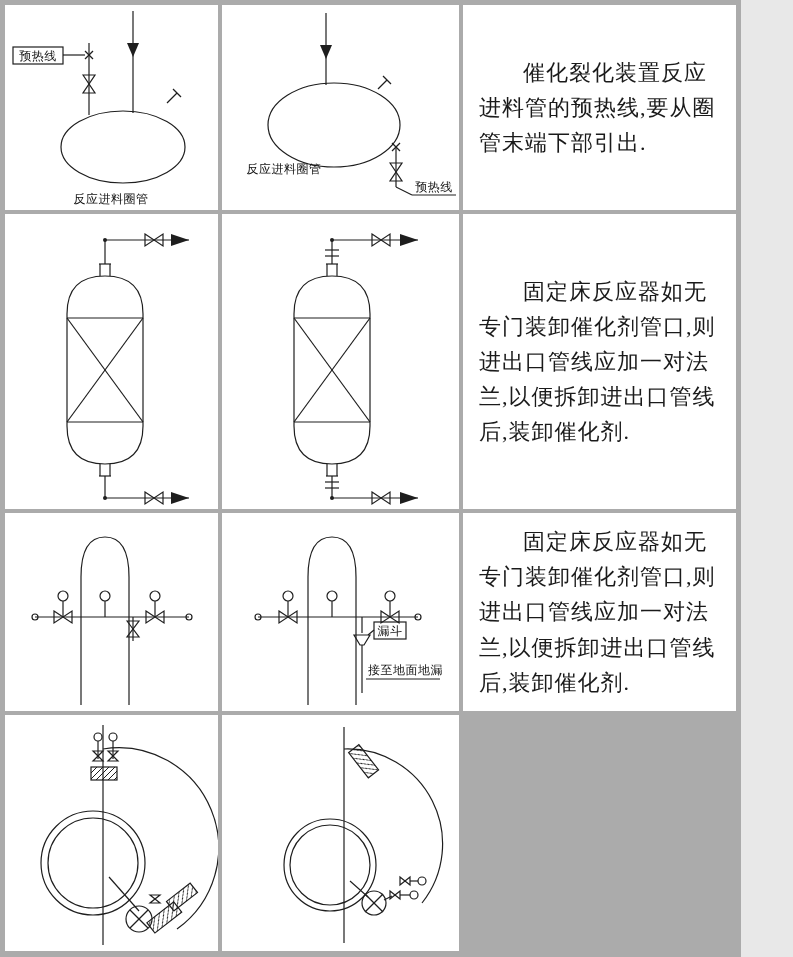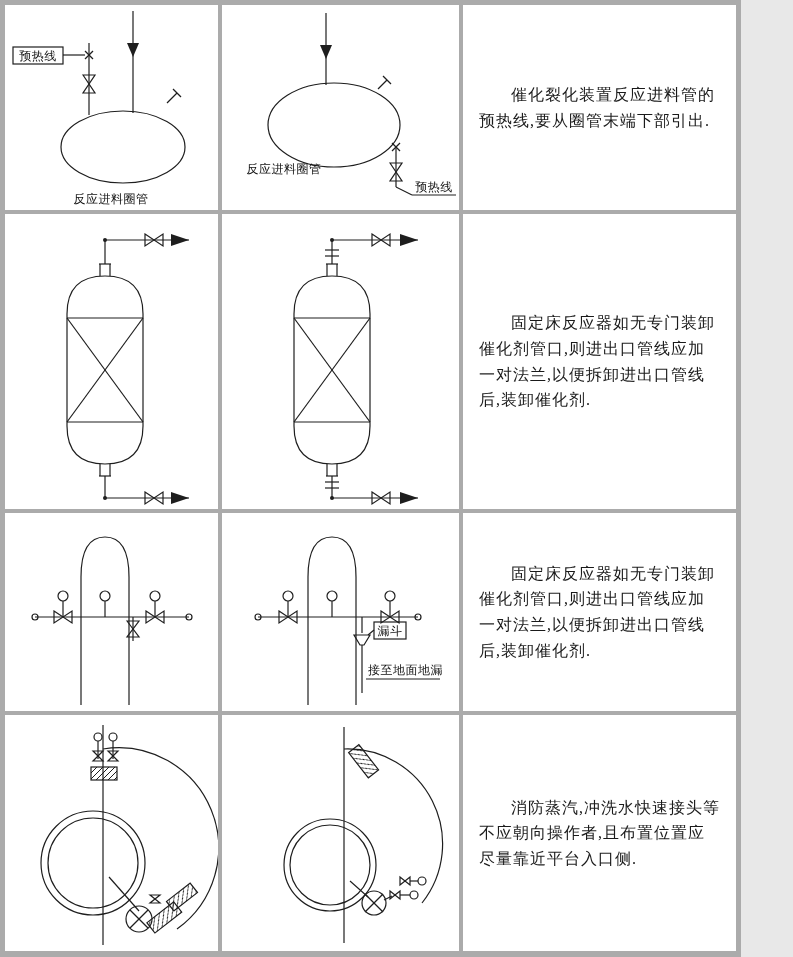--- a/index.html
+++ b/index.html
@@ -11,21 +11,21 @@
     display:grid;
     grid-template-columns:213px 237px 1fr;
     grid-template-rows:205px 295px 198px 1fr;
     gap:4px;
     font-family:"Liberation Serif", serif;
   }
   .cell { background:#ffffff; position:relative; overflow:hidden; }
   .note-cell { display:flex; align-items:center; }
   .note {
     margin:0; padding:0 16px;
-    font-size:16px; line-height:1.6;
+    font-size:22px; line-height:1.6;
     color:#1a1a1a; text-indent:2em;
     letter-spacing:1px;
     font-family:"Liberation Serif", serif;
   }
   svg { display:block; width:100%; height:100%; }
   .ink { stroke:#1e1e1e; fill:none; stroke-width:1.2; }
   .solid { fill:#1e1e1e; stroke:none; }
   .lbl { fill:#111; stroke:none; font-family:"Liberation Serif", serif; font-size:12px; letter-spacing:0.5px; }
 </style>
 </head>
@@ -338,17 +338,14 @@
         <g>
           <polygon points="178,162 188,170 188,162 178,170"></polygon>
           <line x1="188" y1="166" x2="196" y2="166"></line>
           <circle cx="200" cy="166" r="4"></circle>
         </g>
         <line x1="162" y1="185" x2="170" y2="181"></line>
       </g>
     </svg>
   </div>
 
-  <div class="cell note-cell">
-    <p class="note">消防蒸汽,冲洗水快速接头等不应朝向操作者,且布置位置应尽量靠近平台入口侧.</p>
-  </div>
 
 </div>
 
 </body></html>

